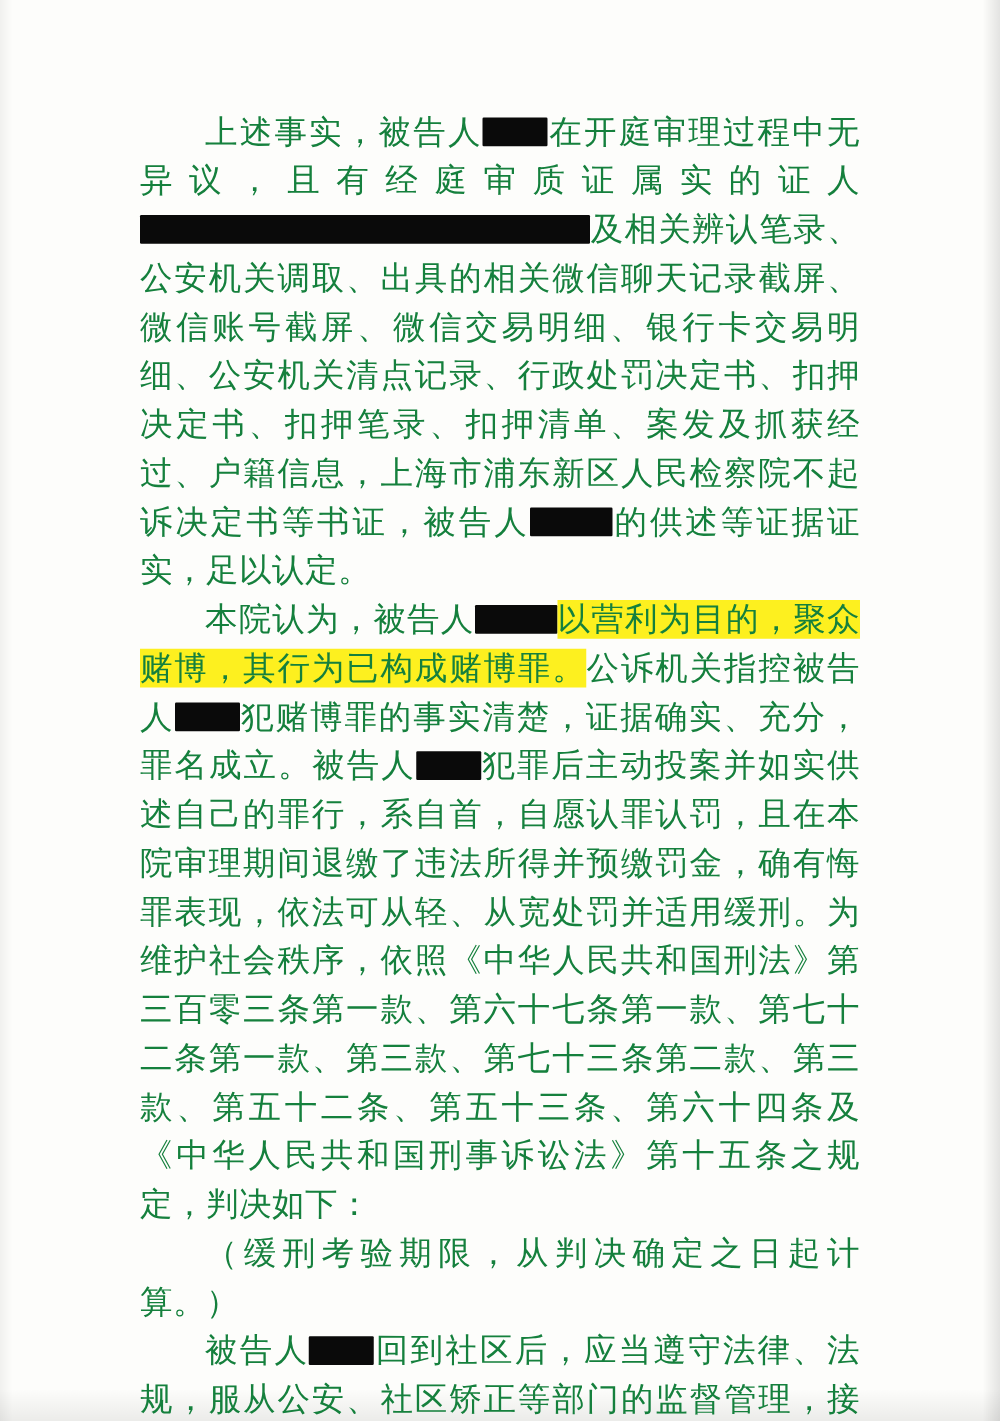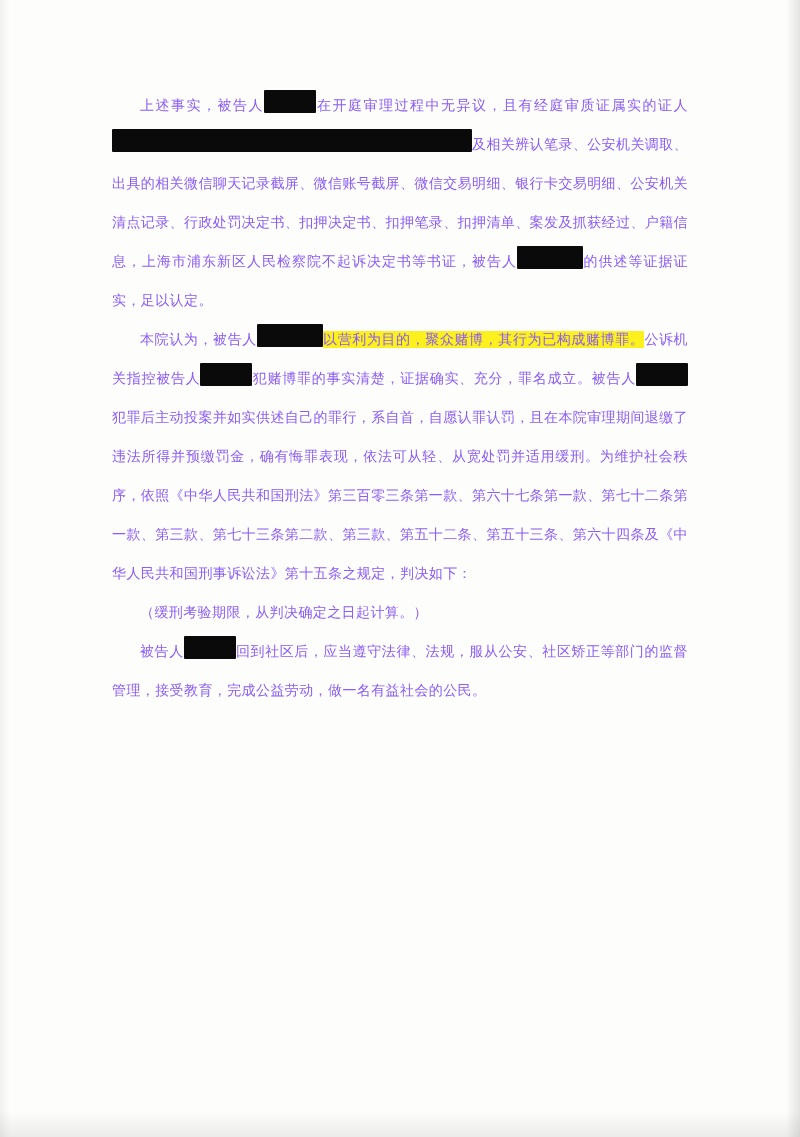--- a/index.html
+++ b/index.html
@@ -46,23 +46,23 @@
     background: linear-gradient(to bottom, rgba(0,0,0,0.00), rgba(0,0,0,0.07));
   }
   .doc-body {
     position: absolute;
     left: 112px;
     top: 86px;
     width: 576px;
   }
   p.para {
     margin: 0;
-    font-size: 14px;
+    font-size: 26px;
     line-height: 39px;
-    color: #8b5cf6;
+    color: #15803d;
     text-align: justify;
     text-justify: inter-ideograph;
     letter-spacing: 0.4px;
     text-indent: 0;
   }
   p.indent {
     text-indent: 2em;
   }
   .redact {
     display: inline-block;

